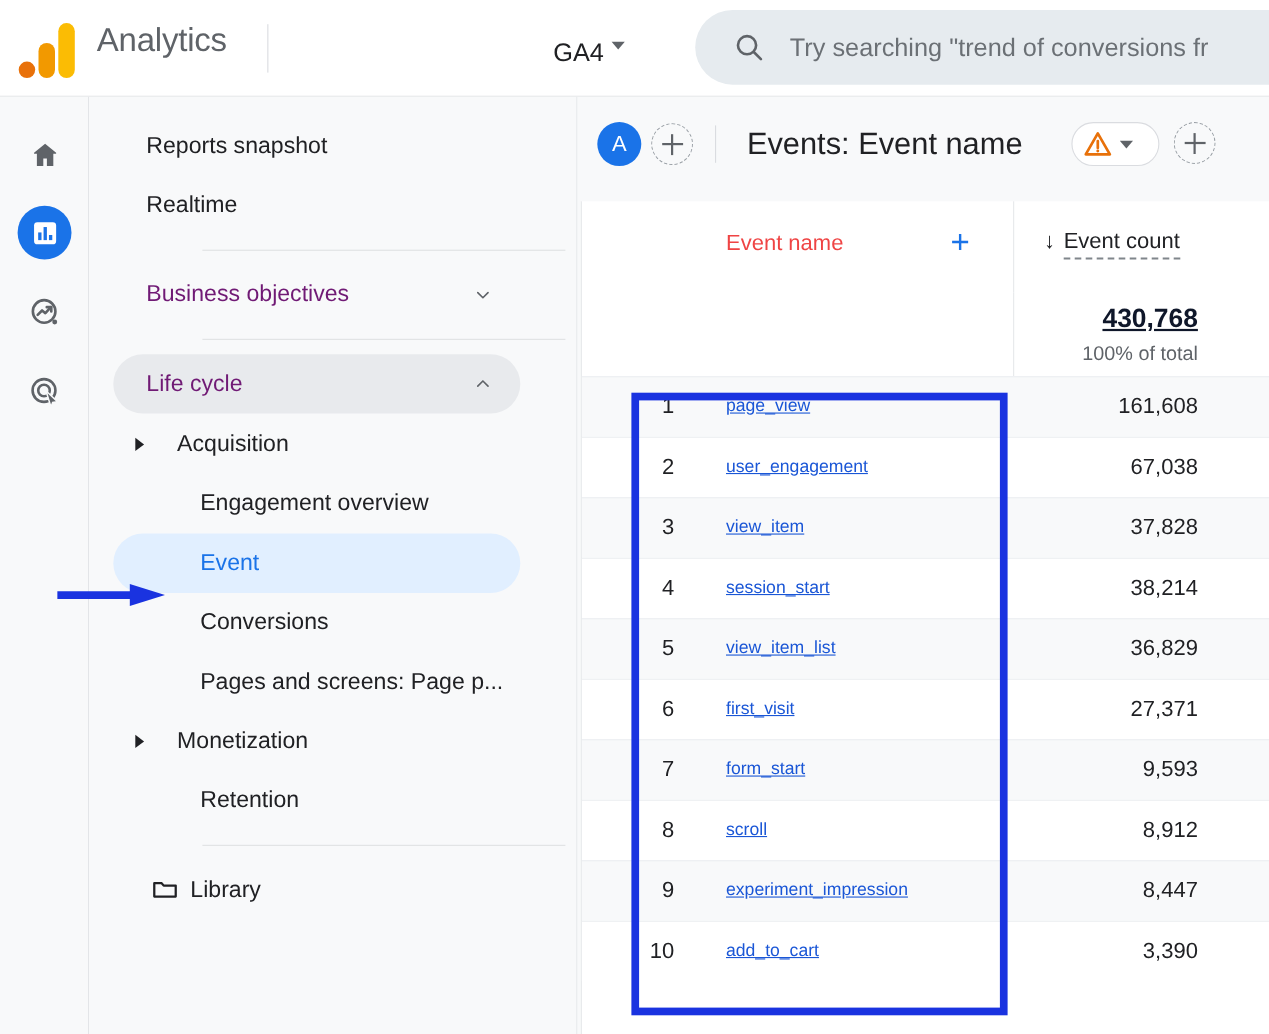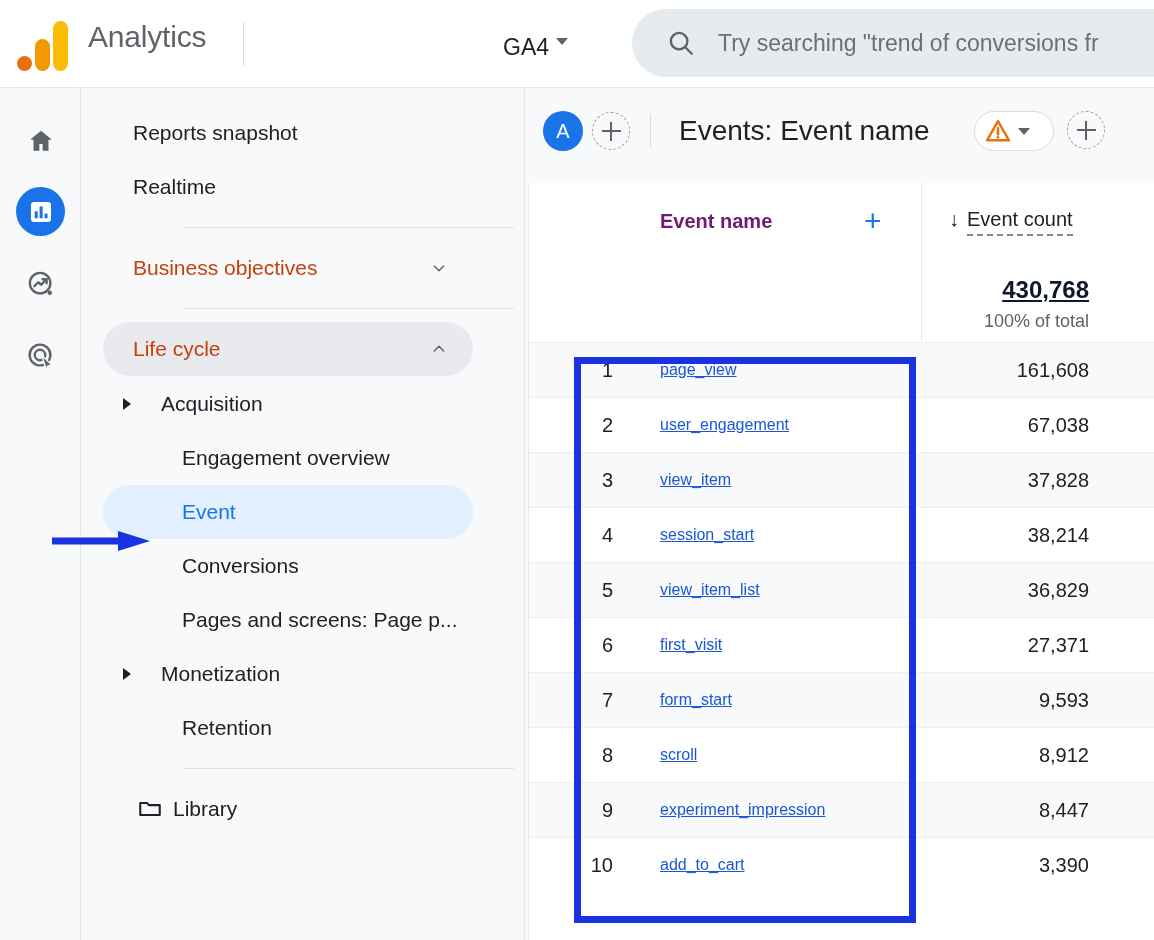--- a/index.html
+++ b/index.html
@@ -82,21 +82,21 @@
     position: absolute; left: 81px; top: 88px; width: 444px; height: 852px;
     background: #f8f9fa; overflow: hidden;
   }
   .nav-item {
     position: relative; height: 54px; margin: 0 0 0 22px; width: 370px;
     display: flex; align-items: center; border-radius: 27px;
     cursor: pointer; padding-left: 30px;
     font-size: 21px; color: #202124;
   }
   .nav-item.sub { padding-left: 79px; font-size: 21px; }
-  .nav-item.group { color: #c2410c; }
+  .nav-item.group { color: #701a75; }
   .nav-item.group-open { background: #e8eaed; }
   .nav-item.selected { background: #e1efff; color: #1a73e8; }
   .nav-item .label { white-space: nowrap; }
   .nav-chevron {
     position: absolute; right: 26px; top: 50%; width: 16px; height: 16px;
     transform: translateY(-50%);
   }
   .nav-arrow-right {
     position: absolute; left: 20px; top: 50%; transform: translateY(-50%);
     width: 0; height: 0;
@@ -173,21 +173,21 @@
   
   .table-card {
     position: absolute; left: 3px; top: 95px; width: 626px; height: 757px;
     background: #ffffff; border-left: 1px solid #e6e8ea;
   }
   .th-row {
     position: absolute; left: 0; top: 0; width: 626px; height: 83px;
   }
   .th-name {
     position: absolute; left: 131px; top: 27px;
-    font-size: 20px; color: #701a75; font-weight: bold;
+    font-size: 20px; color: #ef4444;
   }
   .th-plus {
     position: absolute; left: 335px; top: 23px;
     font-size: 30px; line-height: 30px; color: #1a73e8; cursor: pointer;
     font-weight: 300;
   }
   .th-count-wrap {
     position: absolute; left: 420px; top: 25px;
     display: flex; align-items: baseline; gap: 8px; cursor: pointer;
   }

